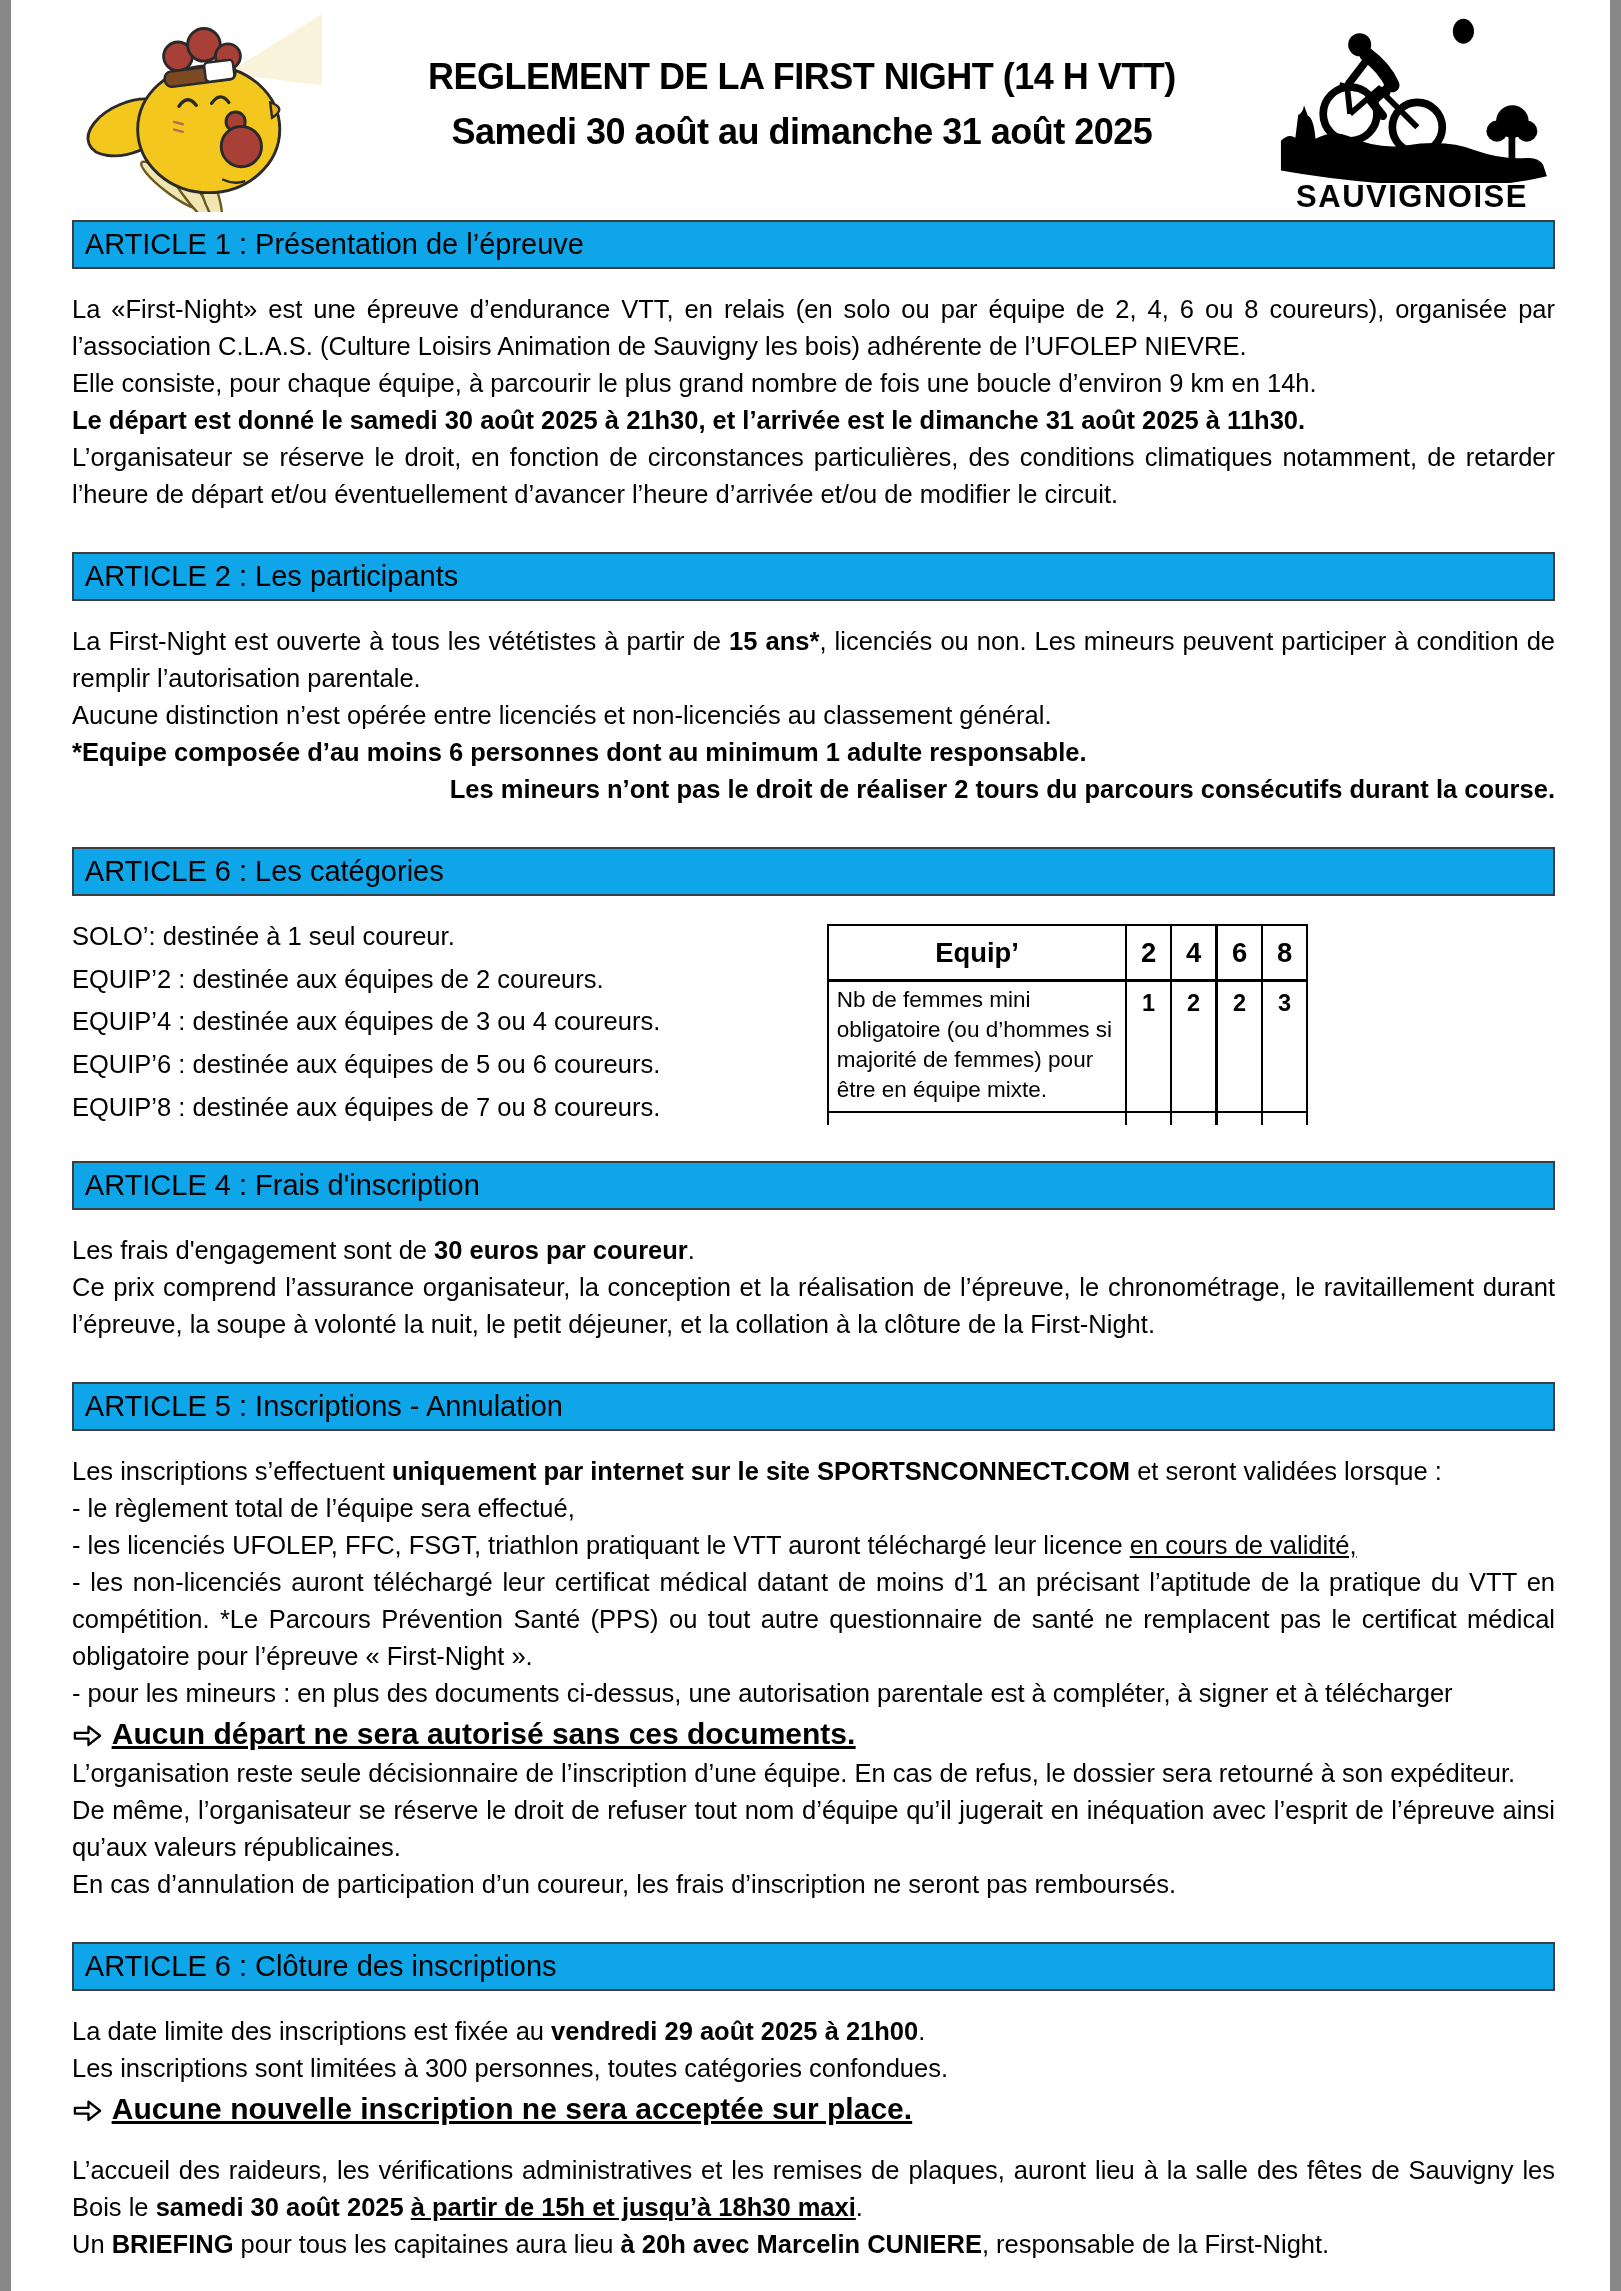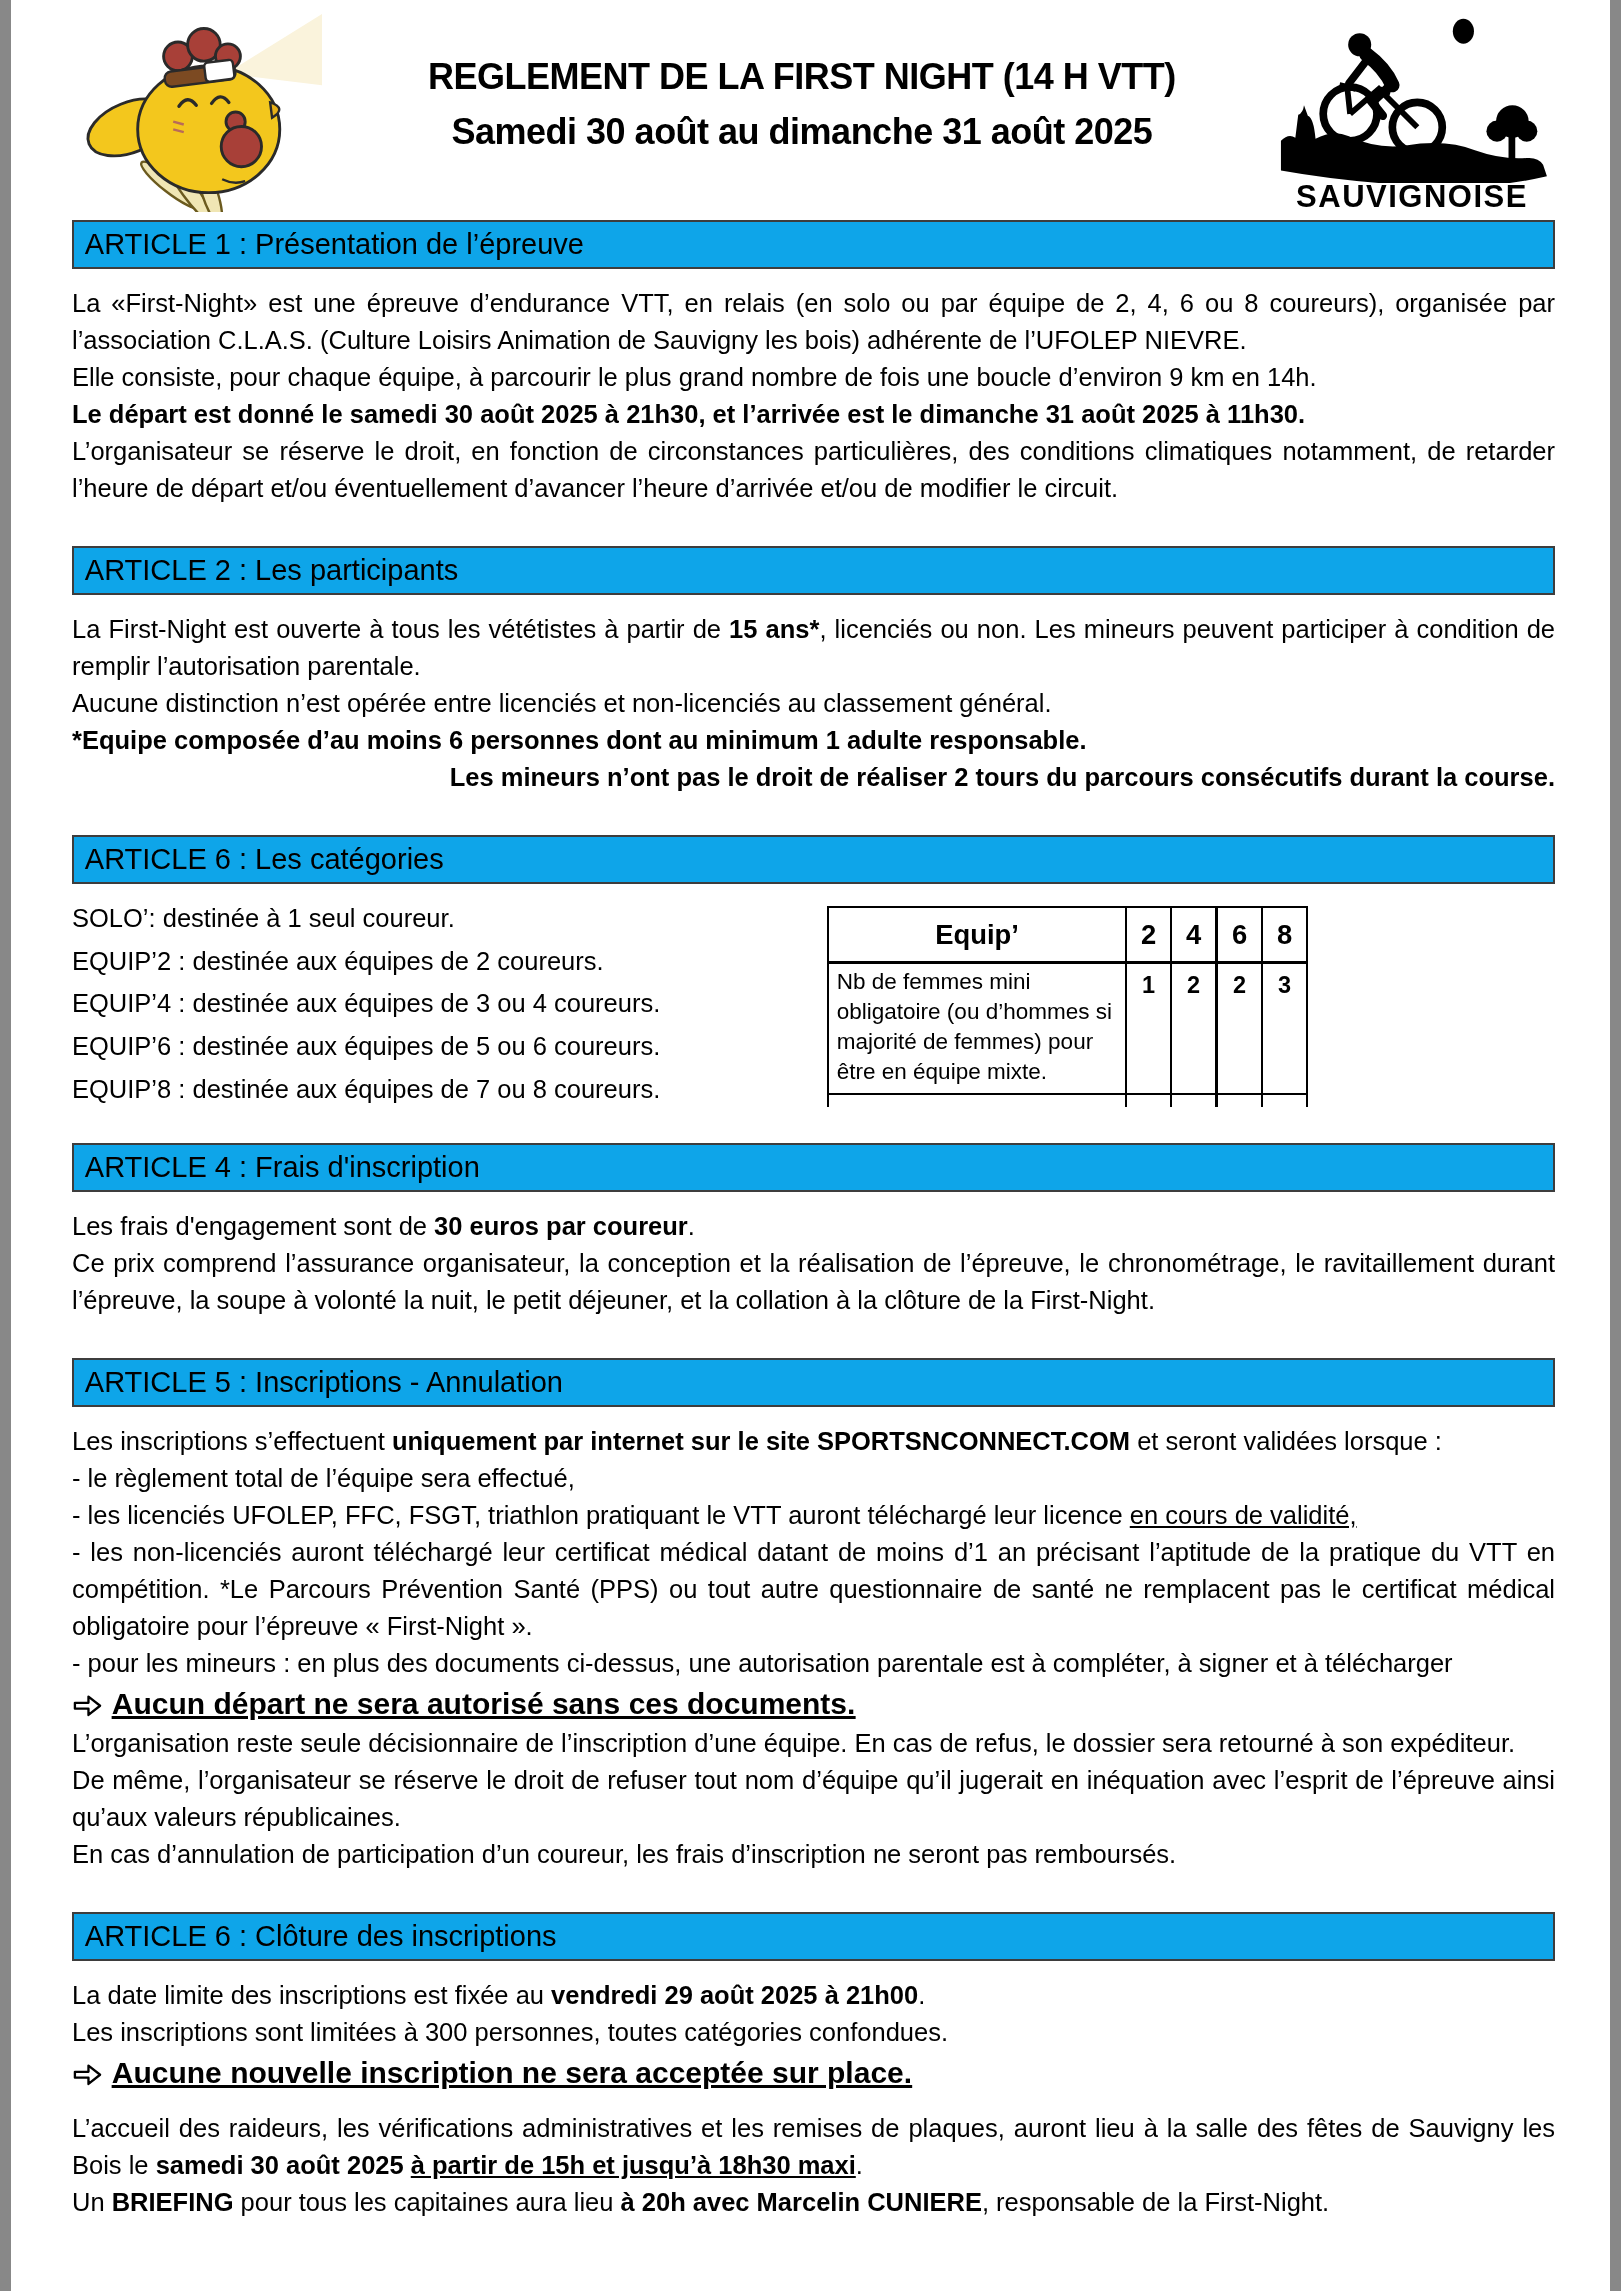--- a/index.html
+++ b/index.html
@@ -15,21 +15,21 @@
   .title{font-size:36px;font-weight:bold;line-height:55px;letter-spacing:-0.5px;}
   .logo-right{flex:0 0 286px;text-align:center;}
   .logo-right .logo-text{font-weight:bold;font-size:31px;letter-spacing:1.5px;margin-top:-7.8px;}
   
   .art-head{
     border:2px solid #3d3d3d;background:#0ea5e9;height:45px;
     display:flex;align-items:center;padding-left:10.8px;font-size:29px;
     margin-top:39px;
   }
   .art-head.first{margin-top:2px;}
-  .art-body{padding-top:16px;font-size:25.5px;line-height:37px;}
+  .art-body{padding-top:22px;font-size:25.5px;line-height:37px;}
   p.para{margin:0;}
   p.j{text-align:justify;}
   .b{font-weight:bold;margin-top:17px;}
   .u{text-decoration:underline;}
   .indent{padding-left:11.8px;text-align:right;}
   
   .arrow-para{font-size:30px;line-height:43px;}
   .u-wrap{text-decoration:underline;}
   .arrow-ico{vertical-align:-3.9px;margin-right:8.8px;}
   

